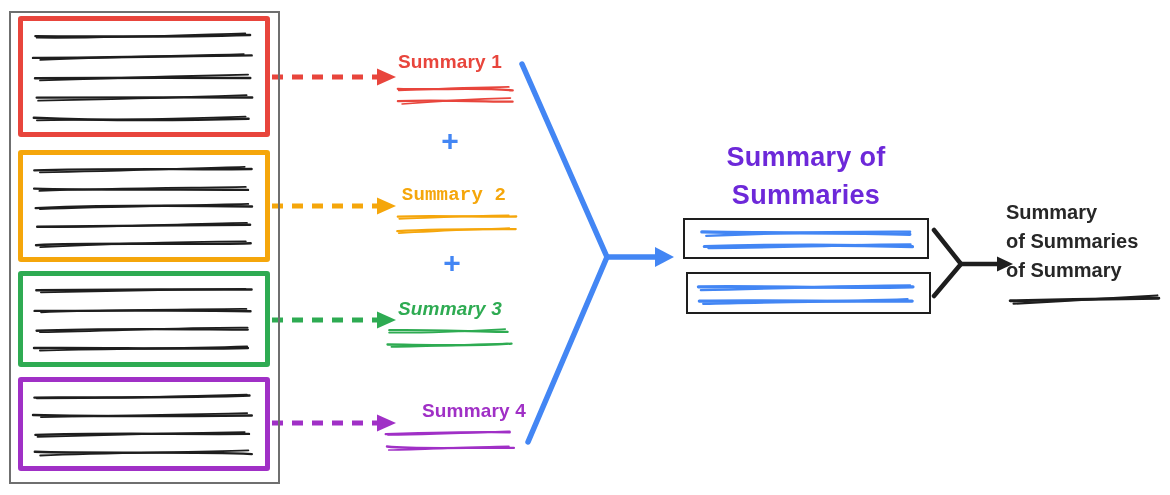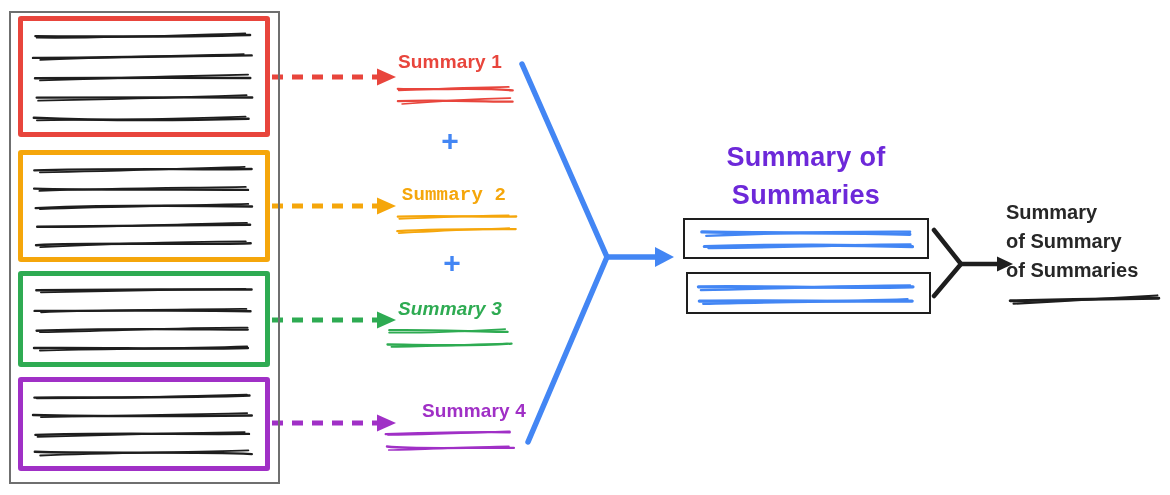--- a/index.html
+++ b/index.html
@@ -154,16 +154,16 @@
 
   <div class="title" style="color: #6d28d9;">
     <div>Summary of</div>
     <div>Summaries</div>
   </div>
   <div class="box sosbox" style="left: 683px; top: 218px; width: 246px; height: 41px; border-color: rgb(30, 30, 30);"></div>
   <div class="box sosbox" style="left: 686px; top: 272px; width: 245px; height: 42px; border-color: rgb(30, 30, 30);"></div>
 
   <div class="final" style="color: rgb(39, 39, 39);">
     <div>Summary</div>
+    <div>of Summaries</div>
     <div>of Summary</div>
-    <div>of Summaries</div>
   </div>
 </div>
 
 </body></html>

